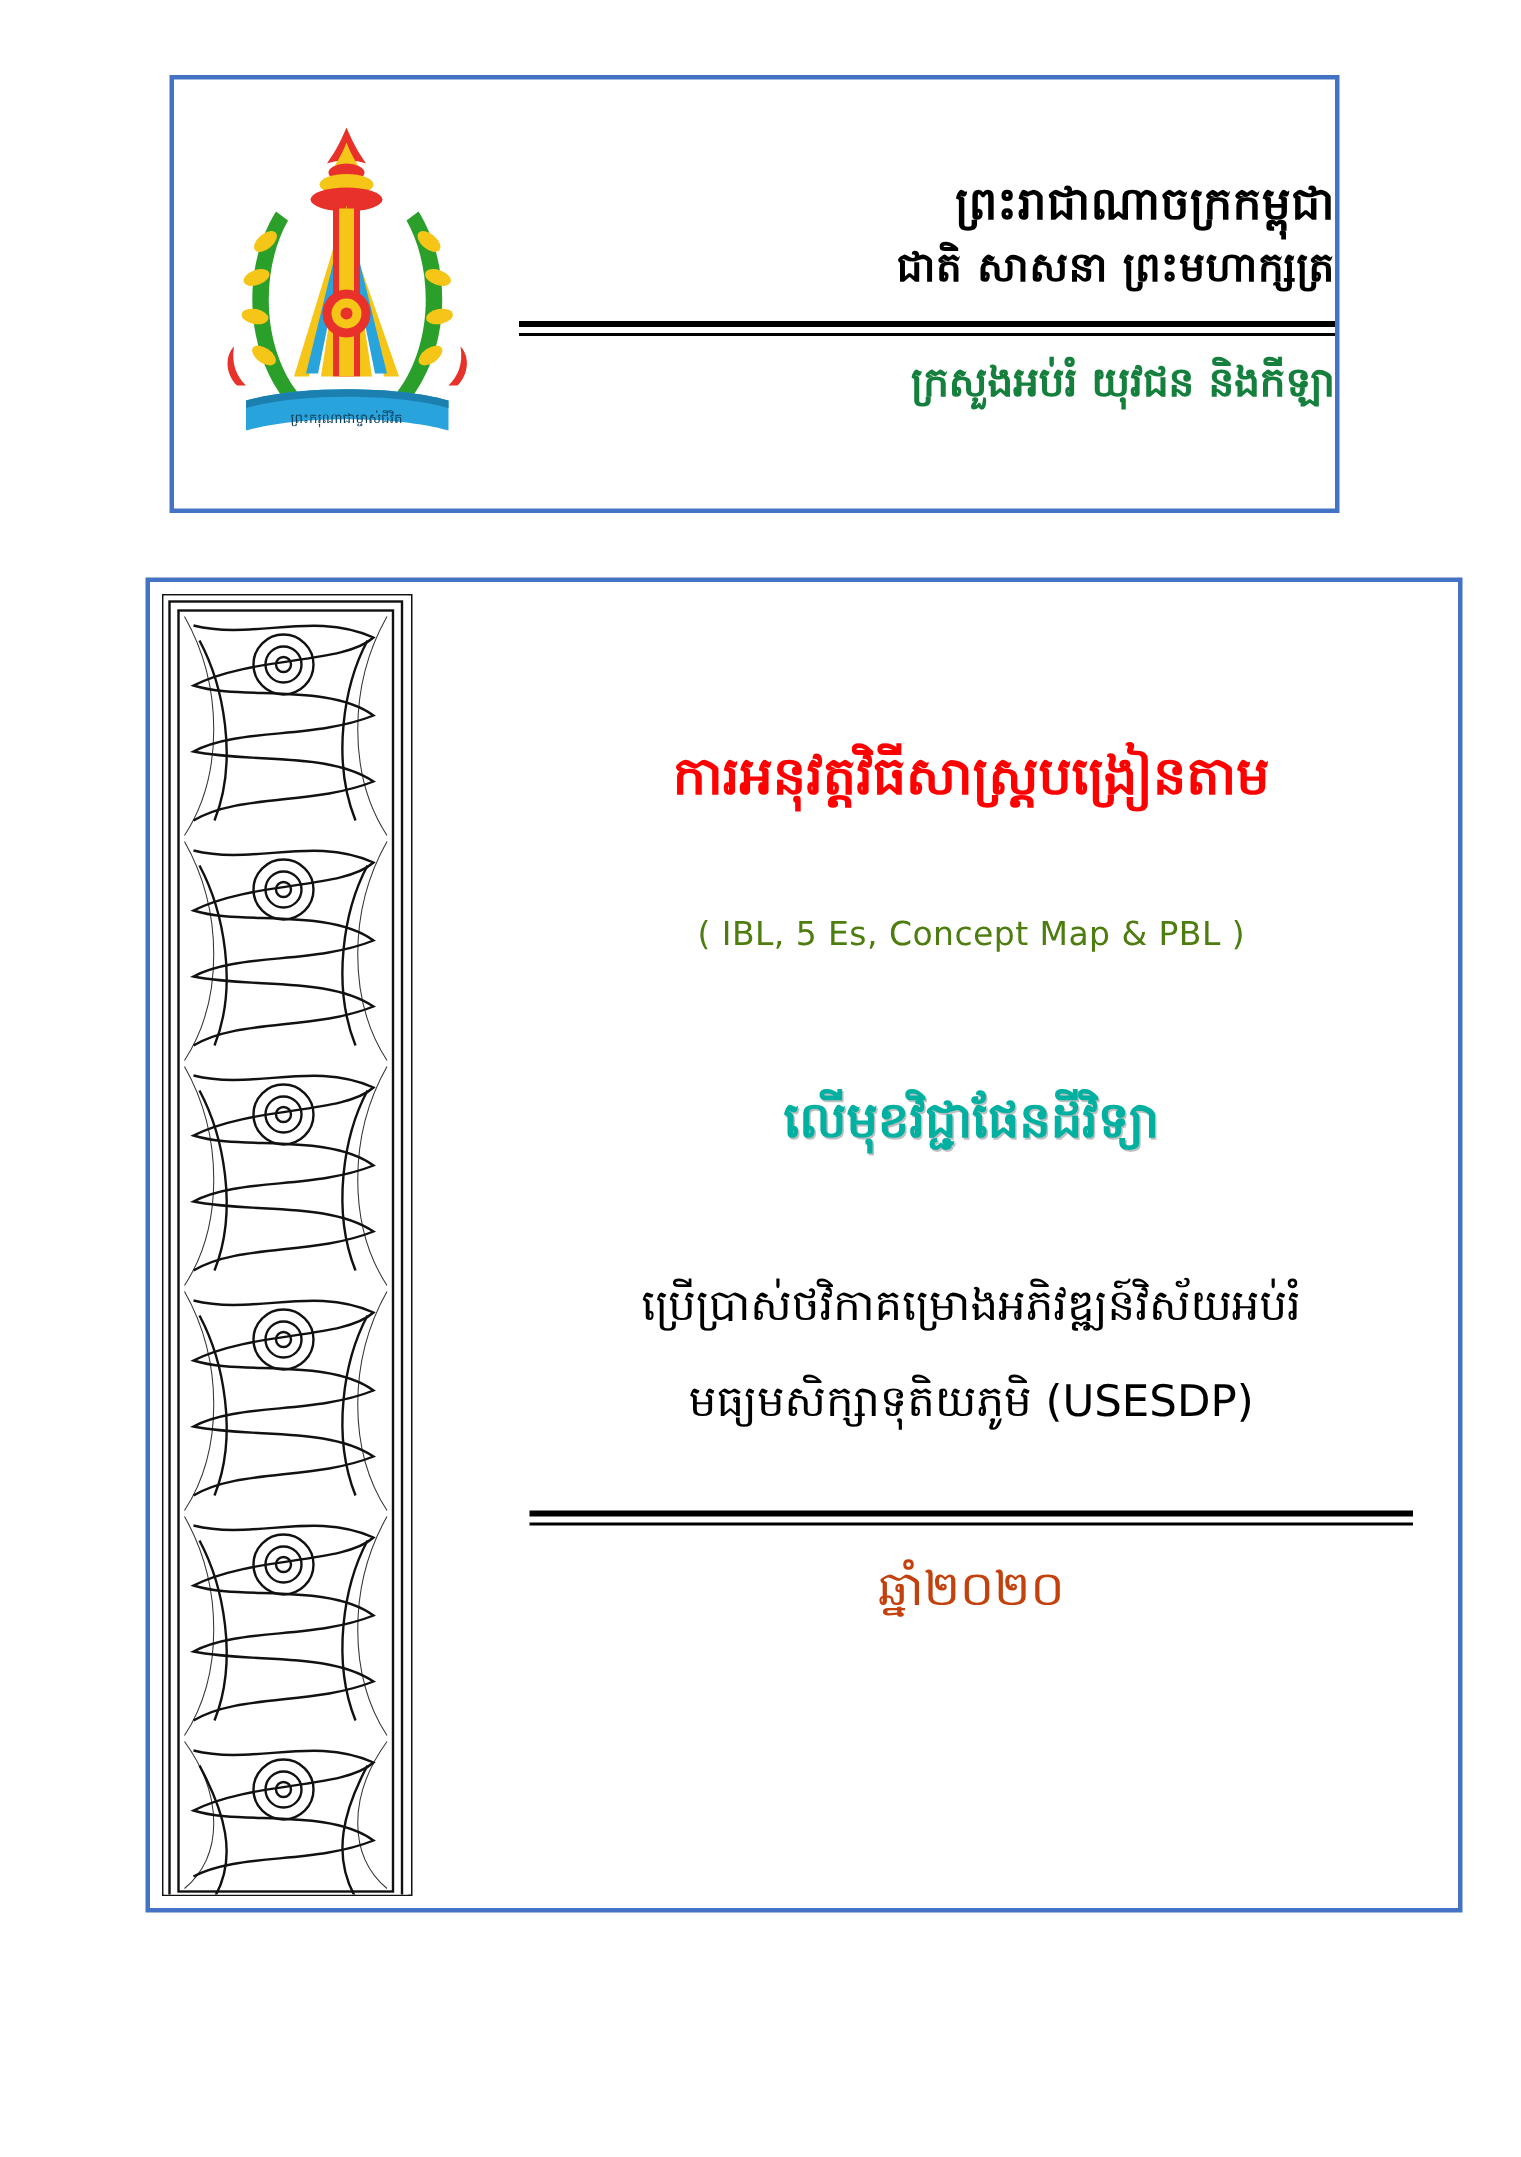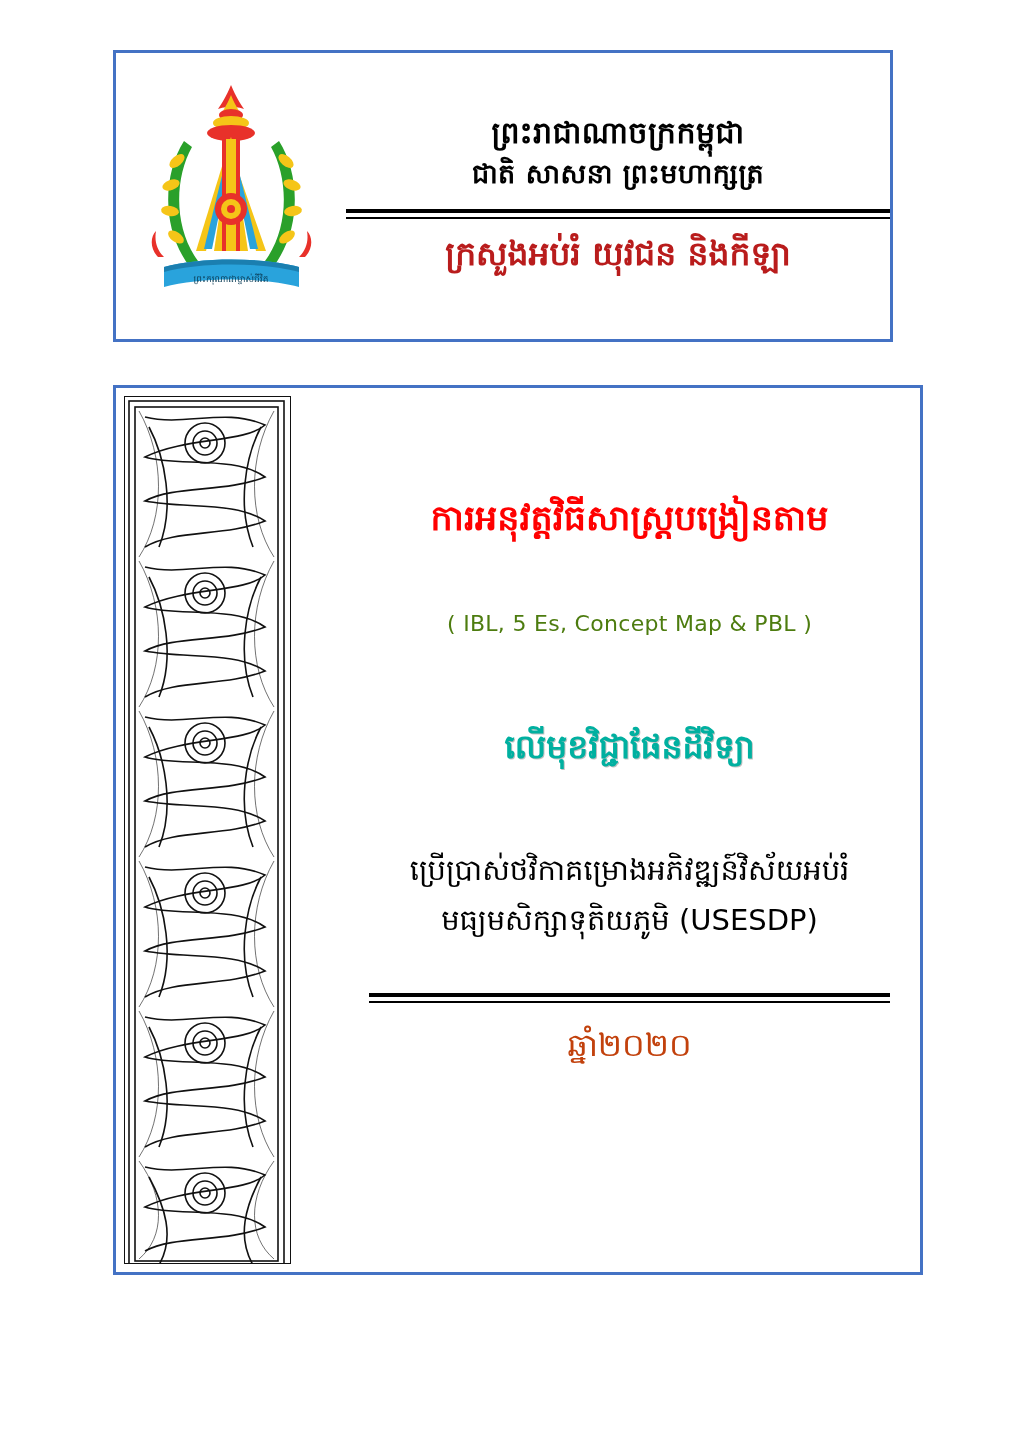--- a/index.html
+++ b/index.html
@@ -35,21 +35,21 @@
     width: 230px;
     display: flex;
     align-items: center;
     justify-content: center;
     flex: none;
   }
   .header-text-cell {
     flex: 1;
     display: flex;
     flex-direction: column;
-    align-items: center;
+    align-items: flex-end;
     justify-content: center;
     padding-right: 0;
   }
   .kingdom-line {
     font-size: 30px;
     font-weight: bold;
     color: #000000;
     line-height: 1.45;
     text-align: center;
     letter-spacing: .5px;
@@ -59,38 +59,38 @@
   }
   .double-rule {
     width: 100%;
     margin: 16px 0 14px 0;
     border-top: 4px solid #000;
     border-bottom: 2px solid #000;
     height: 4px;
     box-sizing: content-box;
   }
   .ministry-line {
-    font-size: 33px;
+    font-size: 27px;
     font-weight: bold;
-    color: #b91c1c;
+    color: #15803d;
     text-align: center;
   }
 
   
   .emblem {
     width: 175px;
     height: 230px;
   }
 
   
   .cover-box {
     position: absolute;
-    left: 113px;
+    left: 97px;
     top: 385px;
-    width: 810px;
+    width: 878px;
     height: 890px;
     border: 3px solid #4472c4;
     box-sizing: border-box;
     background: #ffffff;
     display: flex;
     gap: 48px;
   }
   .ornament-col {
     width: 165px;
     flex: none;
@@ -289,18 +289,18 @@
         </g>
       </g>
     </svg>
   </div>
 
   <div class="cover-content">
     <div class="title-kh">ការអនុវត្តវិធីសាស្ត្របង្រៀនតាម</div>
     <div class="subtitle-en">( IBL, 5 Es, Concept Map &amp; PBL )</div>
     <div class="subject-line">លើមុខវិជ្ជាផែនដីវិទ្យា</div>
     <div class="support-line">ប្រើប្រាស់ថវិកាគម្រោងអភិវឌ្ឍន៍វិស័យអប់រំ</div>
-    <div class="support-line" style="margin-top:0">មធ្យមសិក្សាទុតិយភូមិ (USESDP)</div>
+    <div class="support-line" style="margin-top:14px">មធ្យមសិក្សាទុតិយភូមិ (USESDP)</div>
     <div class="bottom-rule"></div>
     <div class="year-line">ឆ្នាំ២០២០</div>
   </div>
 
 </div>
 
 </body></html>

